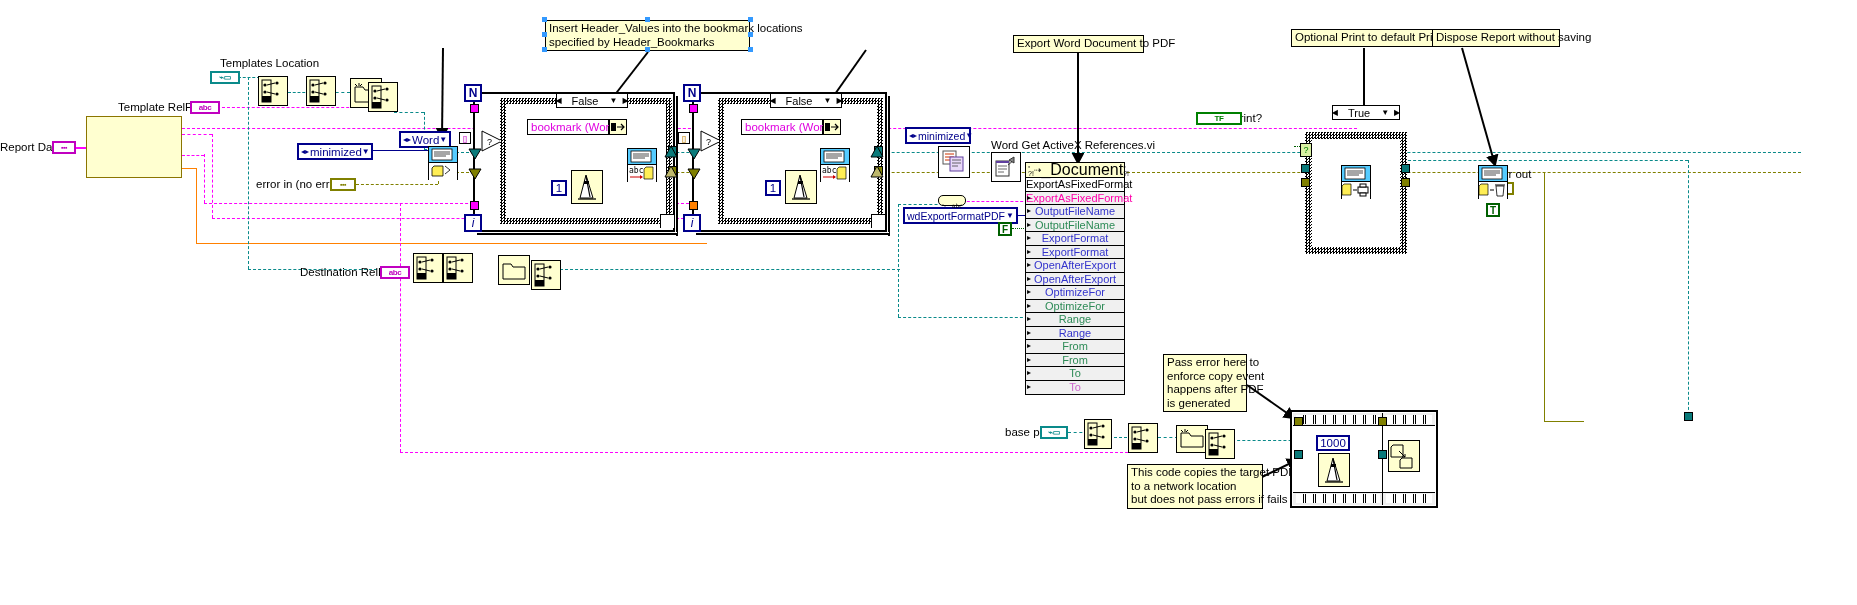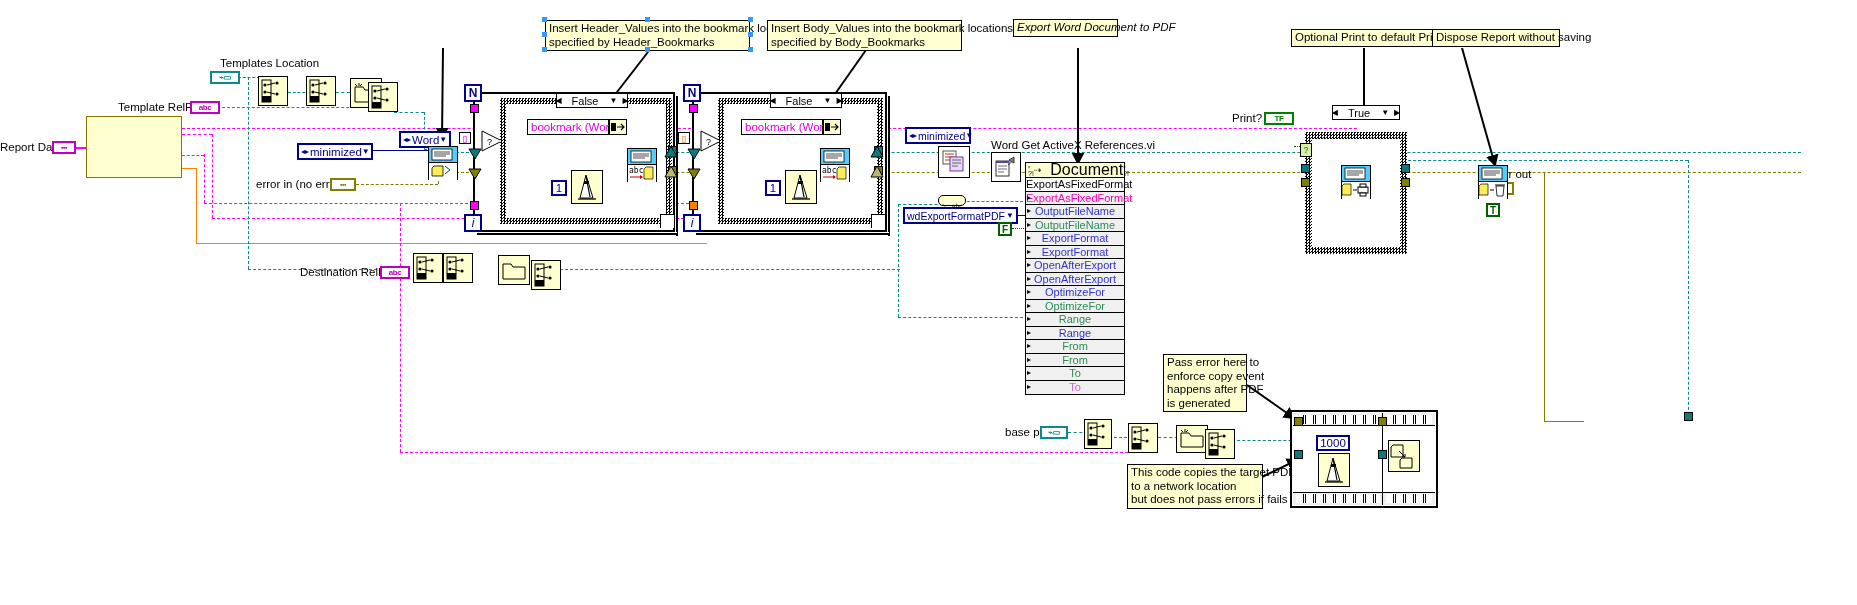--- a/index.html
+++ b/index.html
@@ -224,24 +224,22 @@
     <div class="selhandle" style="left:-3px;top:-3px;"></div>
     <div class="selhandle" style="left:100px;top:-3px;"></div>
     <div class="selhandle" style="left:203px;top:-3px;"></div>
     <div class="selhandle" style="left:-3px;top:12px;"></div>
     <div class="selhandle" style="left:203px;top:12px;"></div>
     <div class="selhandle" style="left:-3px;top:27px;"></div>
     <div class="selhandle" style="left:100px;top:27px;"></div>
     <div class="selhandle" style="left:203px;top:27px;"></div>
   </div>
 
-  <div class="comment abs" style="left:767px;top:20px;width:195px;">Insert Body_Values into the bookmark locations
-specified by Body_Bookmarks</div>
-
-  <div class="comment abs" style="left:1013px;top:19px;width:105px;font-style:italic;">Export Word Document to PDF</div>
+
+  <div class="comment abs" style="left:1013px;top:35px;width:131px;">Export Word Document to PDF</div>
 
   <div class="comment abs" style="left:1291px;top:29px;width:147px;">Optional Print to default Printer</div>
 
   <div class="comment abs" style="left:1432px;top:29px;width:128px;">Dispose Report without saving</div>
 
   <div class="comment abs" style="left:1163px;top:354px;width:84px;">Pass error here to
 enforce copy event
 happens after PDF
 is generated</div>
 
@@ -273,21 +271,21 @@
   <div class="term abs" style="left:380px;top:266px;width:30px;">
     <span>abc</span>
   </div>
 
   <div class="lbl abs" style="left:1005px;top:426px;">base path</div>
   <div class="term path abs" style="left:1040px;top:426px;width:28px;">
     <span style="font-size:8px;">⌁▭</span>
   </div>
 
   <div class="lbl abs" style="left:1232px;top:112px;">Print?</div>
-  <div class="term bool abs" style="left:1264px;top:112px;width:30px;">
+  <div class="term bool abs" style="left:1196px;top:112px;width:46px;">
     <span>TF</span>
   </div>
 
   <div class="lbl abs" style="left:1488px;top:168px;">error out</div>
   <div class="term err abs" style="left:1484px;top:182px;width:30px;">
     <span style="font-size:7px;">▪▪▪</span>
   </div>
 
   <div class="cluster abs" style="left:86px;top:116px;width:96px;height:62px;"></div>
 

